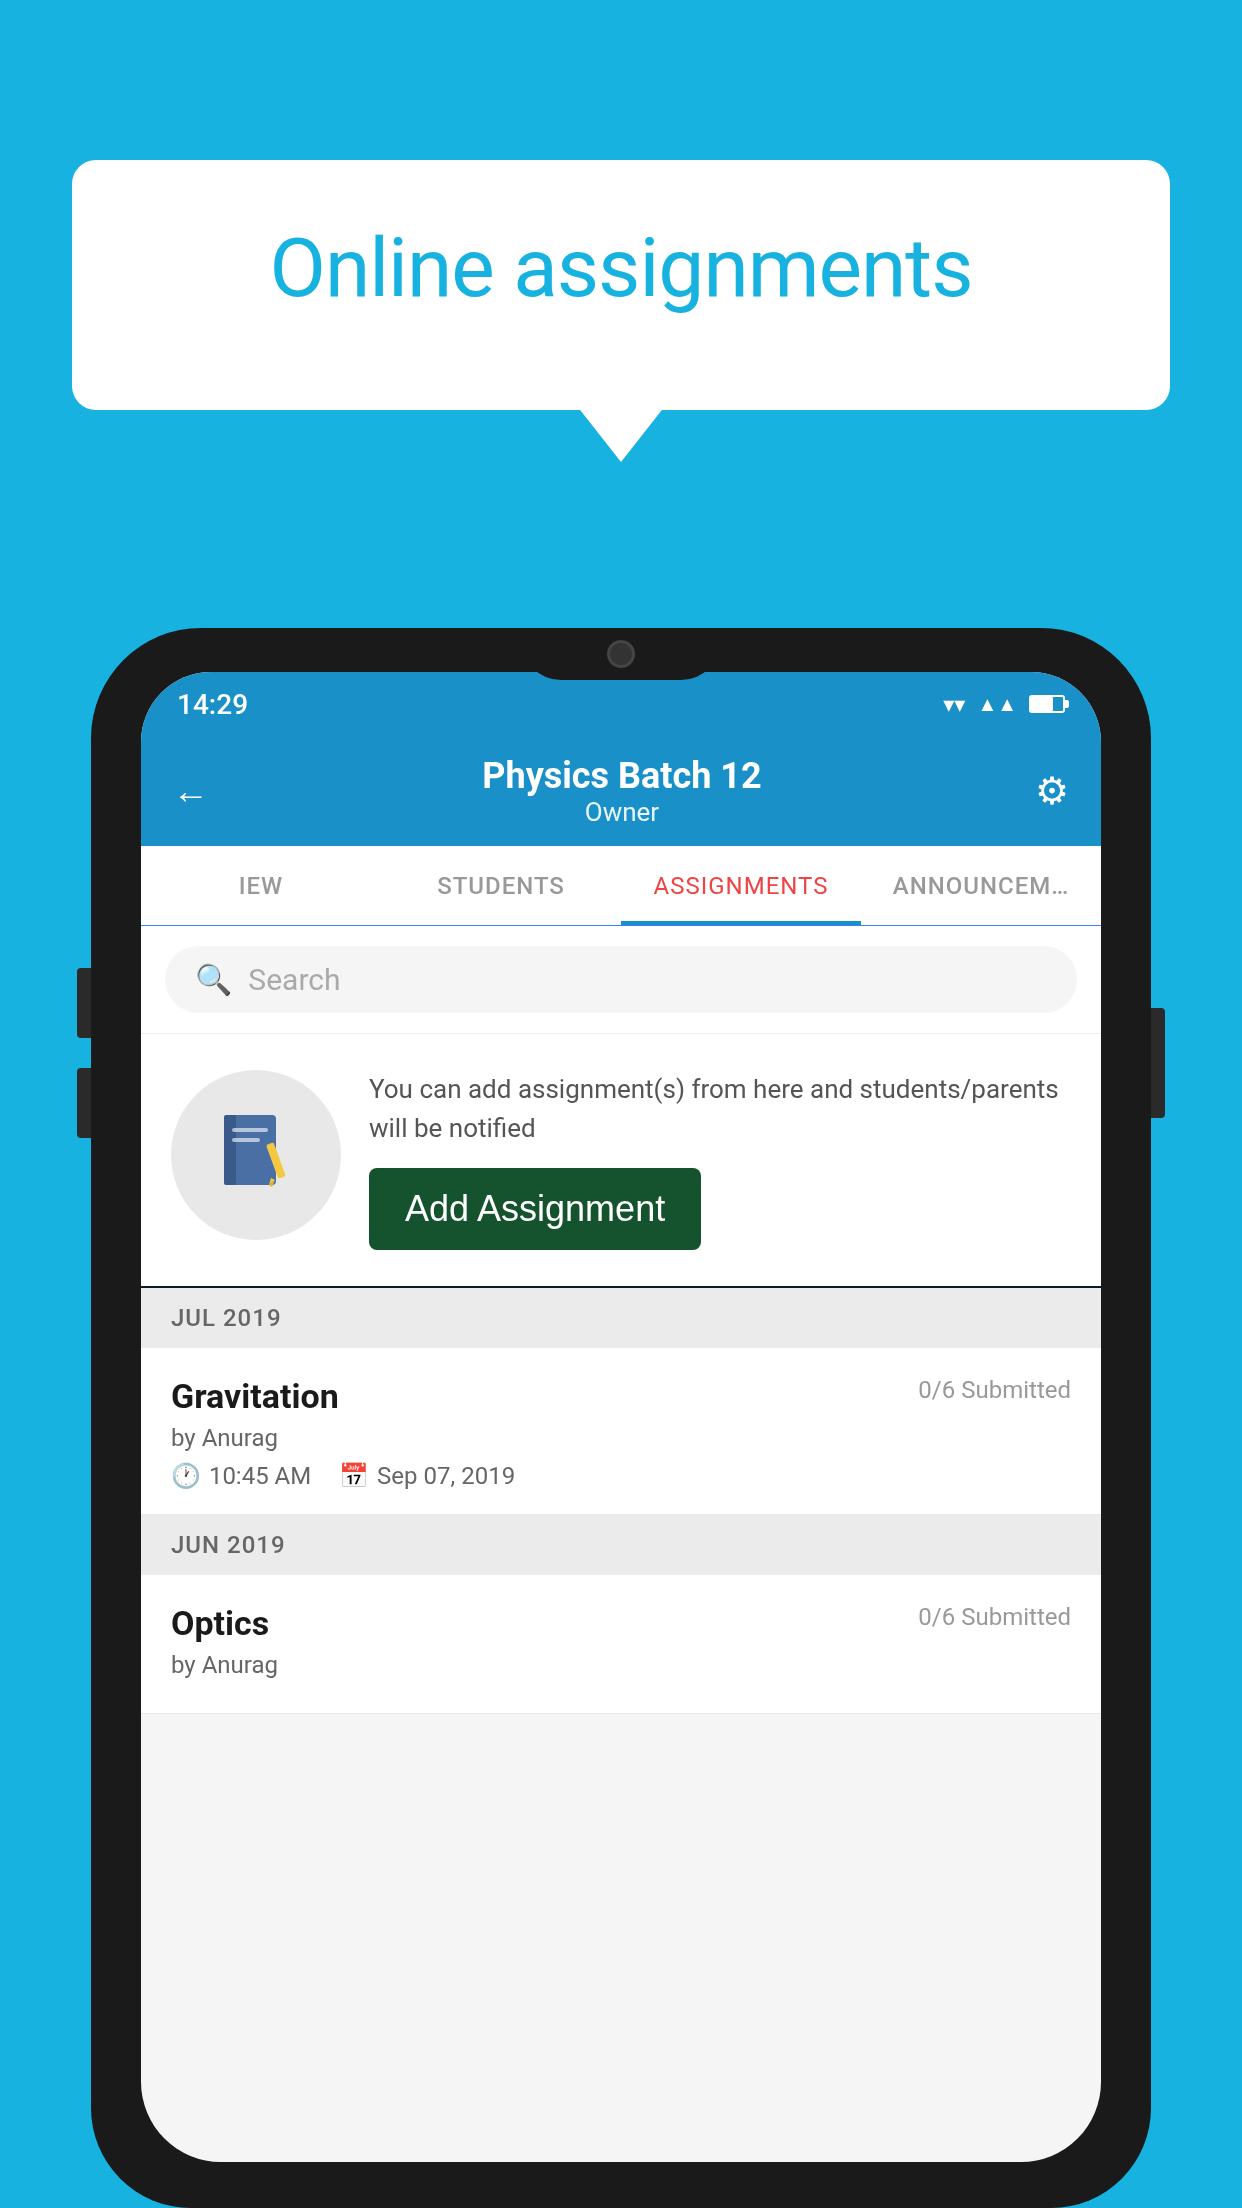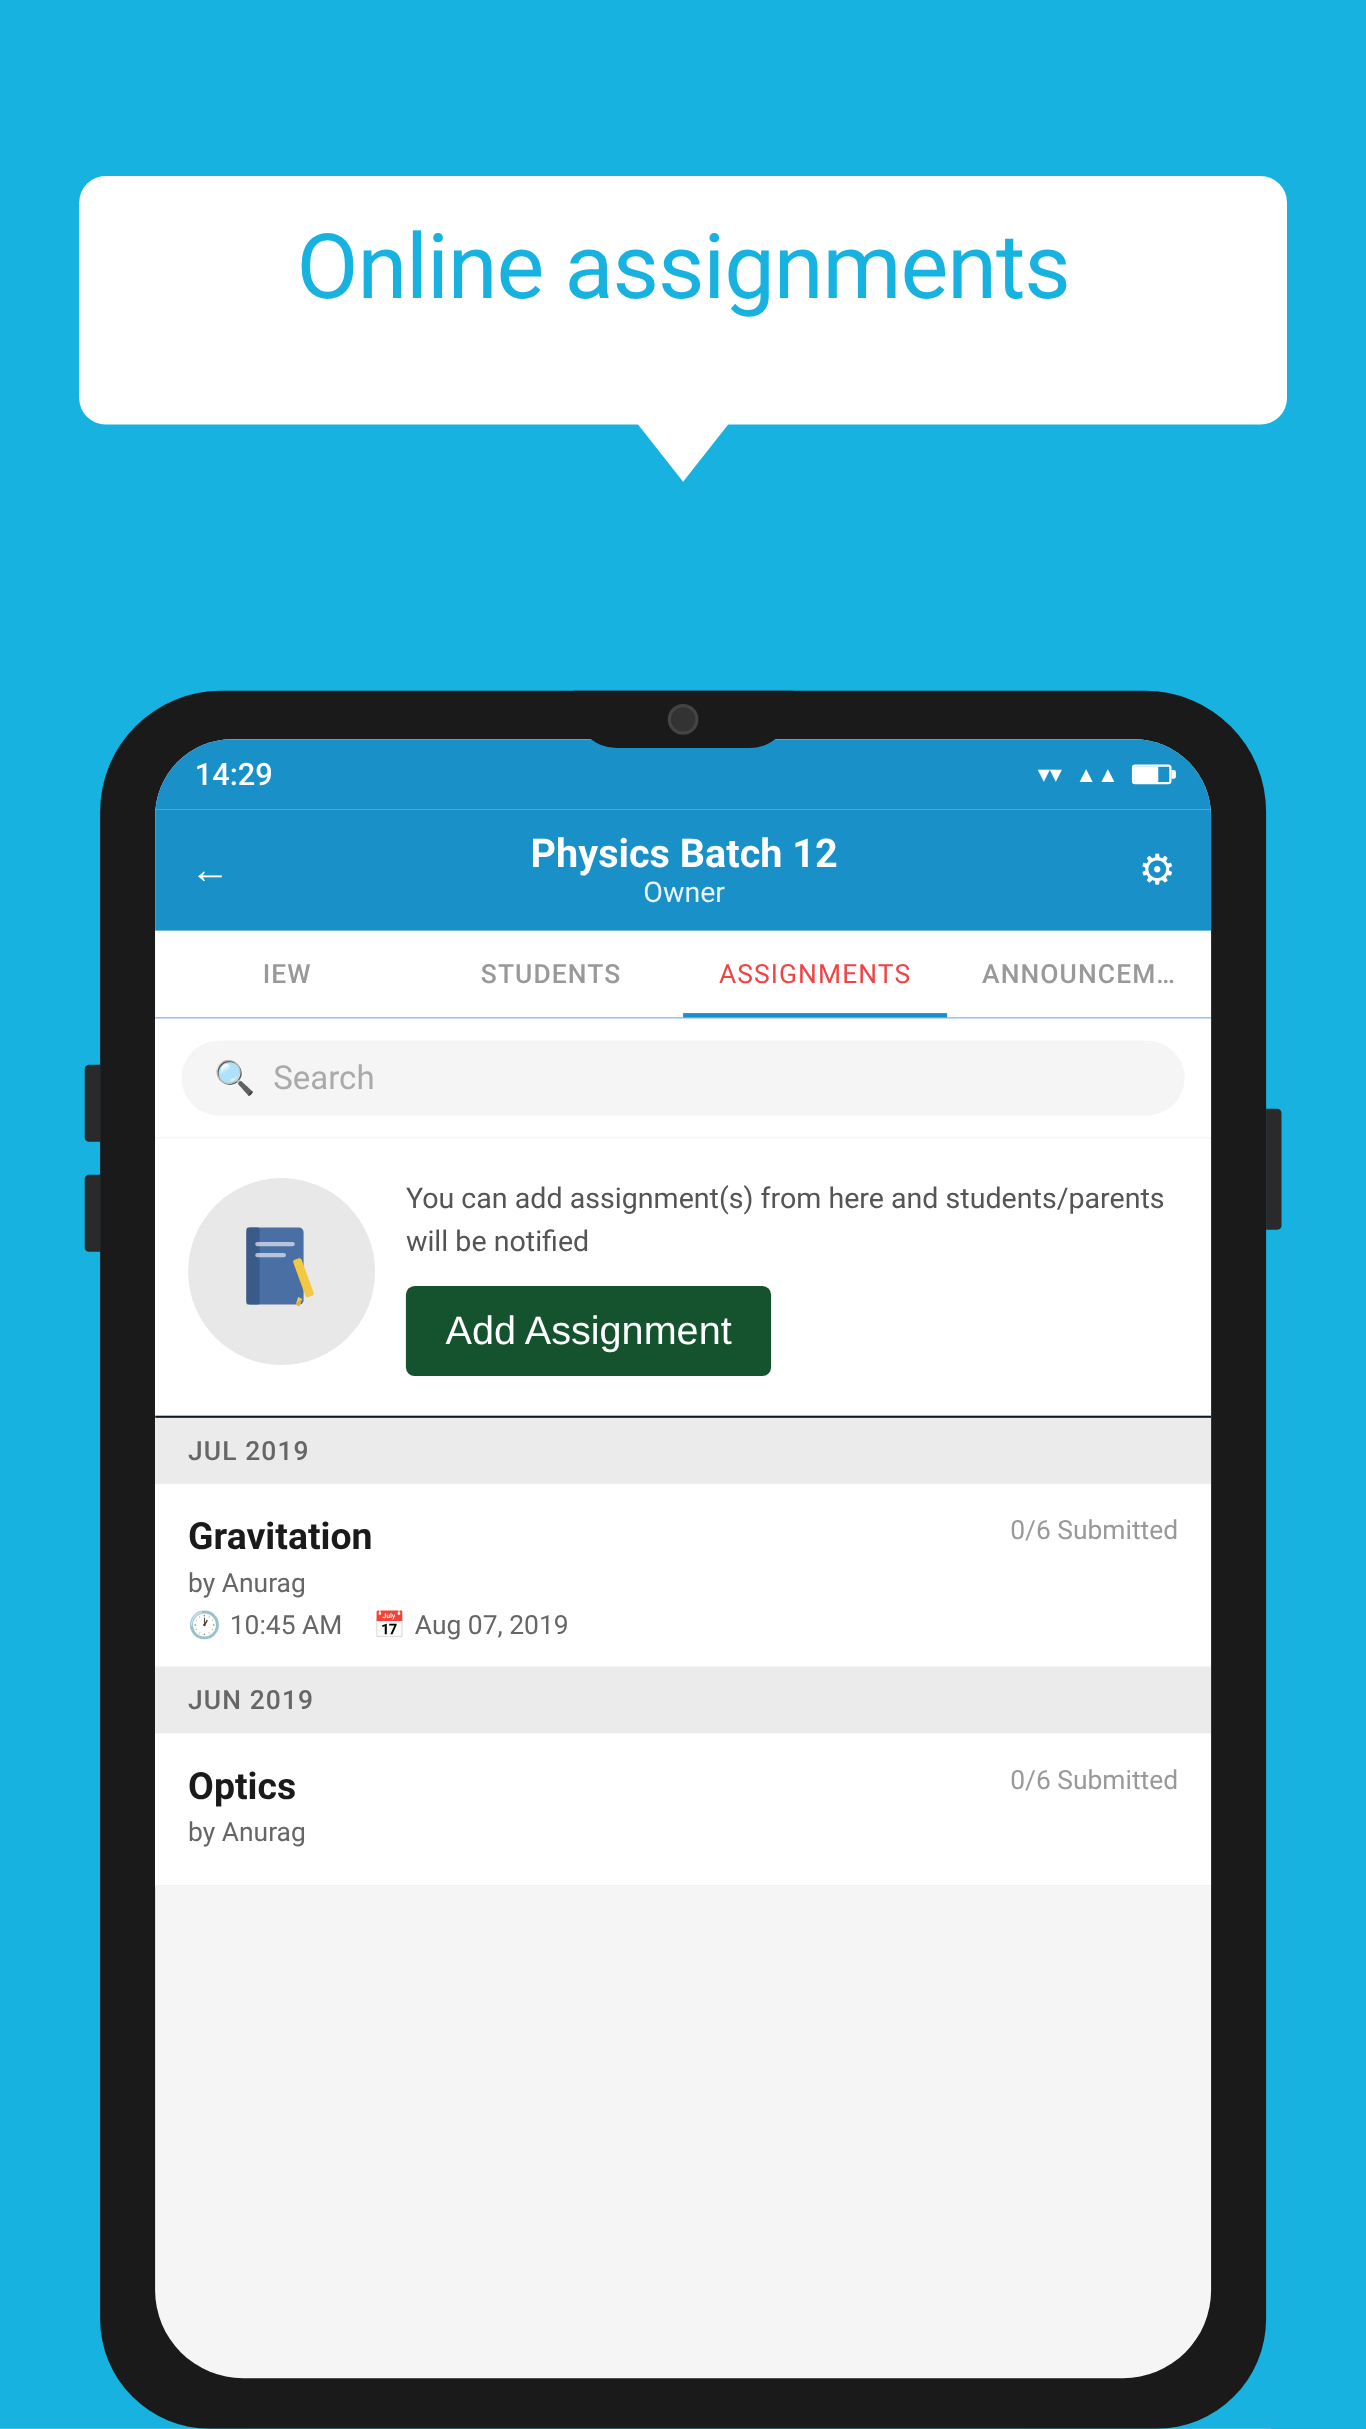--- a/index.html
+++ b/index.html
@@ -16,21 +16,21 @@
     .speech-bubble-container {
       position: absolute;
       top: 160px;
       left: 72px;
       right: 72px;
       z-index: 2;
     }
     .speech-bubble {
       background: white;
       border-radius: 24px;
-      padding: 36px 70px 70px;
+      padding: 60px 70px 70px;
       text-align: center;
       position: relative;
     }
     .speech-bubble::after {
       content: '';
       position: absolute;
       bottom: -52px;
       left: 50%;
       transform: translateX(-50%);
       width: 0;
@@ -465,21 +465,21 @@
           <span class="assignment-submitted">0/6 Submitted</span>
         </div>
         <div class="assignment-by">by Anurag</div>
         <div class="assignment-meta">
           <div class="meta-item">
             <span class="meta-icon">🕐</span>
             <span>10:45 AM</span>
           </div>
           <div class="meta-item">
             <span class="meta-icon">📅</span>
-            <span>Aug 07, 2019</span>
+            <span>Sep 07, 2019</span>
           </div>
         </div>
       </div>
 
       <div class="section-header">
         <span class="section-label">JUN 2019</span>
       </div>
 
       <div class="assignment-item">
         <div class="assignment-row-top">

